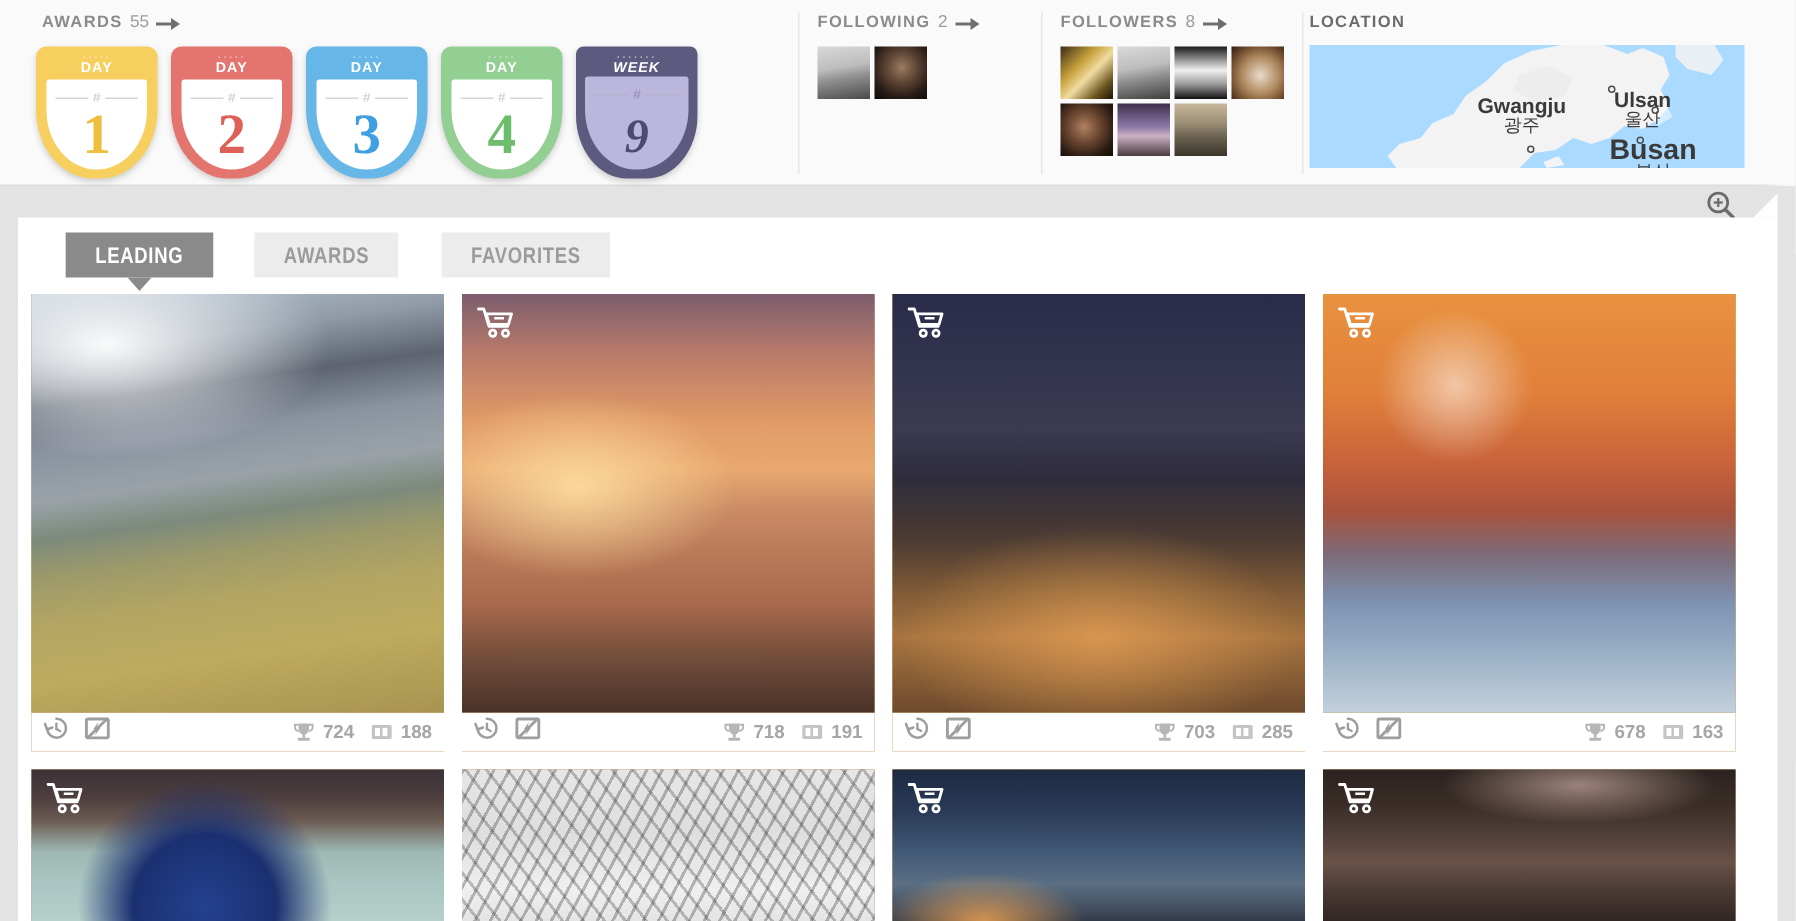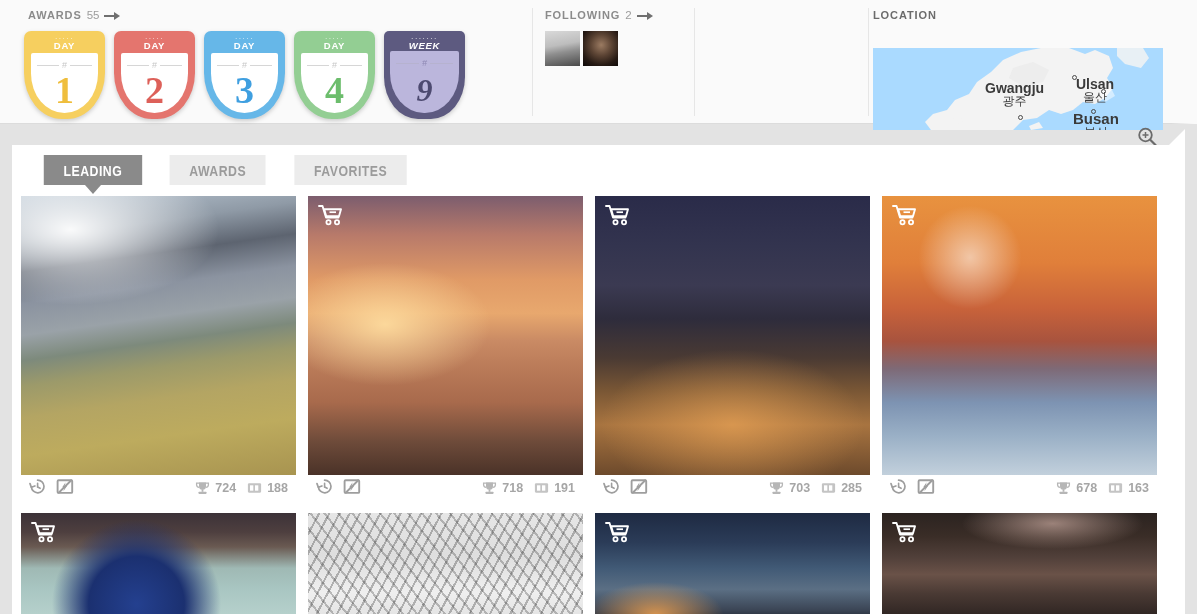--- a/index.html
+++ b/index.html
@@ -86,21 +86,21 @@
   #following-col { left: 533px; width: 160px; }
   #followers-col { left: 695px; width: 172px; }
   .panel-col .sec-head.sub { position: absolute; left: 12px; top: 9px; }
   .thumbs { position: absolute; left: 12px; top: 31px; display: flex; flex-wrap: wrap; gap: 3px; width: 160px; }
   .thumb { width: 35px; height: 35px; background-size: cover; background-position: center; display: block; }
 
   
   #location-col { left: 869px; width: 328px; }
   #location-col .sec-head { position: absolute; left: 4px; top: 9px; }
   .map {
-    position: absolute; left: 4px; top: 48px; width: 290px; height: 82px;
+    position: absolute; left: 4px; top: 30px; width: 290px; height: 82px;
     background: #aadaff; overflow: hidden;
   }
   .map svg { display: block; }
   .map-lbl { position: absolute; font-family: "Liberation Sans", sans-serif; color: #3a3a3a; }
   .map-lbl .en { font-size: 14px; font-weight: bold; line-height: 14px; display: block; }
   .map-lbl .kr { font-size: 12px; line-height: 13px; display: block; text-align: center; }
   .map-dot {
     position: absolute; width: 5px; height: 5px; border-radius: 50%;
     border: 1.5px solid #4a4a4a; background: transparent;
   }
@@ -260,20 +260,36 @@
       <span class="count">2</span>
       <span class="arrow-ico"></span>
     </div>
     <div class="thumbs" style="width:76px">
       <span class="thumb" style="background:linear-gradient(170deg,#d9d9d9 0%,#bdbdbd 40%,#8e8e8e 60%,#4a4a4a 100%);"></span>
       <span class="thumb" style="background:radial-gradient(circle at 52% 40%,#9b7b62 0%,#5c4434 38%,#261a14 72%,#0d0908 100%);"></span>
     </div>
   </div>
   <div class="col-sep" style="left:694px"></div>
 
+  <div class="panel-col" id="followers-col">
+    <div class="sec-head sub">
+      <span>FOLLOWERS</span>
+      <span class="count">8</span>
+      <span class="arrow-ico"></span>
+    </div>
+    <div class="thumbs" style="width:155px">
+      <span class="thumb" style="background:linear-gradient(135deg,#3a2c14 0%,#c8a23d 35%,#f0dca0 55%,#6d5520 80%,#1c1408 100%);"></span>
+      <span class="thumb" style="background:linear-gradient(170deg,#d9d9d9 0%,#bdbdbd 40%,#8e8e8e 60%,#3f3f3f 100%);"></span>
+      <span class="thumb" style="background:linear-gradient(180deg,#1a1a1a 0%,#f0f0f0 45%,#9a9a9a 72%,#111 100%);"></span>
+      <span class="thumb" style="background:radial-gradient(circle at 55% 55%,#e8dccb 0%,#b08a60 45%,#6d4a2c 75%,#2c1d12 100%);"></span>
+      <span class="thumb" style="background:radial-gradient(circle at 45% 45%,#b08160 0%,#6a4530 40%,#2a1b12 75%,#100a06 100%);"></span>
+      <span class="thumb" style="background:linear-gradient(180deg,#3d2f4d 0%,#8f7aa8 45%,#cbb0c4 62%,#4b3a42 100%);"></span>
+      <span class="thumb" style="background:linear-gradient(180deg,#c7b79b 0%,#9a8d74 38%,#6d6452 62%,#3a352b 100%);"></span>
+    </div>
+  </div>
   <div class="col-sep" style="left:868px"></div>
 
   <div class="panel-col" id="location-col">
     <div class="sec-head">
       <span style="color:#6b6b6b">LOCATION</span>
     </div>
     <div class="map">
       <svg width="290" height="82" viewBox="0 0 290 82">
         <path fill="#f3f3f3" d="M58,82 L52,74 L60,66 L74,62 L82,52 L96,46 L104,34 L118,24 L130,12 L148,4 L168,0 L196,0 L212,6 L222,2 L236,8 L240,20 L234,30 L240,40 L232,50 L222,56 L210,54 L200,62 L188,66 L176,62 L164,70 L150,72 L140,82 Z"></path>
         <path fill="#f3f3f3" d="M244,0 L270,0 L276,10 L268,20 L252,16 L244,8 Z" opacity="0.85"></path>
@@ -290,21 +306,21 @@
       </div>
       <span class="map-dot" style="left:145px; top:67px;"></span>
       <div class="map-lbl" style="left:203px; top:29px;">
         <span class="en">Ulsan</span>
         <span class="kr">울산</span>
       </div>
       <span class="map-dot" style="left:228px; top:41px;"></span>
       <span class="map-dot" style="left:199px; top:27px;"></span>
       <span class="map-dot" style="left:218px; top:61px;"></span>
       <div class="map-lbl" style="left:200px; top:64px;">
-        <span class="en" style="font-size:15px">Busan</span>
+        <span class="en" style="font-size:19px">Busan</span>
         <span class="kr">부산</span>
       </div>
     </div>
     <div class="map-fade"></div>
   </div>
 </div>
 
 <div class="zoom-btn">
   <svg width="22" height="22" viewBox="0 0 22 22">
     <circle cx="9.5" cy="9" r="6.3" fill="none" stroke="#6b6b6b" stroke-width="1.8"></circle>

